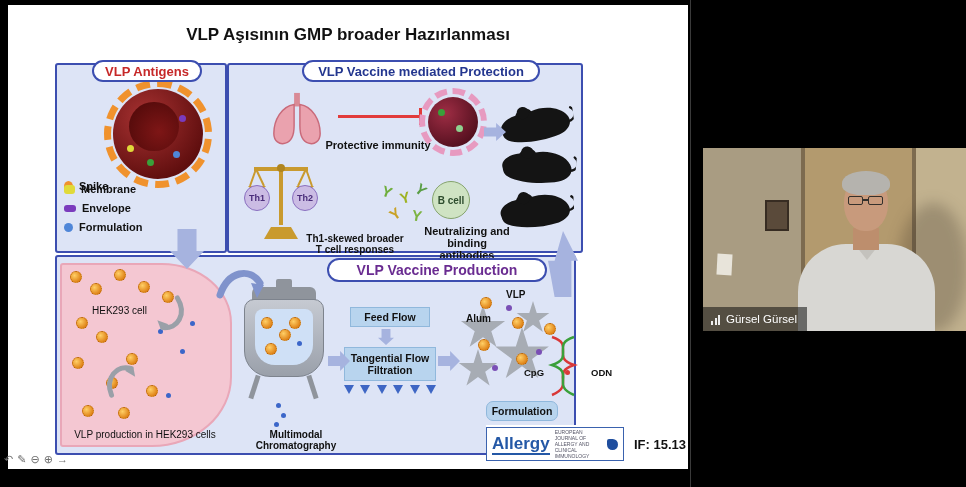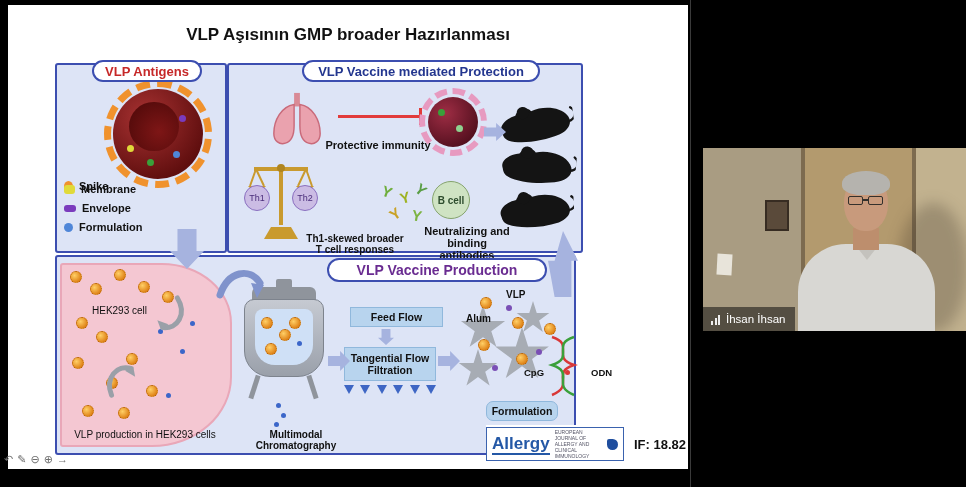--- a/index.html
+++ b/index.html
@@ -45,21 +45,21 @@
   .ar-up    { position:absolute; background:#a6b3df; clip-path:polygon(50% 0,100% 45%,78% 45%,78% 100%,22% 100%,0 45%,22% 45%); z-index:5; }
   .ar-right { position:absolute; background:#a6b3df; clip-path:polygon(0 25%,55% 25%,55% 0,100% 50%,55% 100%,55% 75%,0 75%); z-index:5; }
 
   .inhibit { position:absolute; left:330px; top:110px; width:84px; height:3px; background:#e23b3b; }
   .inhibit::after { content:''; position:absolute; right:0; top:-7px; width:3px; height:17px; background:#e23b3b; }
 
   .cap { position:absolute; text-align:center; color:#111; }
 
   
   .th-circle { position:absolute; width:26px; height:26px; border-radius:50%; background:#cbbce4; border:1.5px solid #8a6fc0;
-               display:flex; align-items:center; justify-content:center; font-size:9px; font-weight:normal; color:#4a2d7a; z-index:4; }
+               display:flex; align-items:center; justify-content:center; font-size:9px; font-weight:bold; color:#4a2d7a; z-index:4; }
 
   .bcell { position:absolute; left:424px; top:176px; width:38px; height:38px; border-radius:50%; background:#cfe3c3; border:1.5px solid #85a36d;
            display:flex; align-items:center; justify-content:center; font-size:10px; font-weight:bold; color:#2e4d2e; }
 
   .ab { position:absolute; font-weight:bold; font-size:15px; }
 
   
   .cell-pink { position:absolute; left:52px; top:258px; width:172px; height:184px; background:#f4c7d2; border:2px solid #e9a7b8;
                border-radius:3px 70px 80px 3px / 3px 60px 70px 3px; z-index:2; }
   .vlp-p { position:absolute; width:12px; height:12px; border-radius:50%; background:radial-gradient(circle at 35% 35%, #ffcf66, #e0851a 72%); border:1px dotted #b35e00; }
@@ -282,21 +282,21 @@
 
     <span class="dot-b" style="position:absolute; left:268px; top:398px; z-index:3;"></span>
     <span class="dot-b" style="position:absolute; left:273px; top:408px; z-index:3;"></span>
     <span class="dot-b" style="position:absolute; left:266px; top:417px; z-index:3;"></span>
 
     <div class="cap preline" style="left:236px; top:424px; width:104px; font-size:10px; font-weight:600; z-index:3;">Multimodal
 Chromatography</div>
 
     <div class="ar-right" style="left:320px; top:346px; width:22px; height:20px;"></div>
 
-    <div class="box-blue" style="left:342px; top:302px; width:93px; height:20px;">Feed Flow</div>
+    <div class="box-blue" style="left:342px; top:302px; width:80px; height:20px;">Feed Flow</div>
     <div class="ar-down" style="left:370px; top:324px; width:16px; height:16px;"></div>
     <div class="box-blue preline" style="left:336px; top:342px; width:92px; height:34px;">Tangential Flow
 Filtration</div>
 
     <div class="tri-row">
       <span class="tri-down"></span>
         <span class="tri-down"></span>
         <span class="tri-down"></span>
       <span class="tri-down"></span>
         <span class="tri-down"></span>
@@ -335,21 +335,21 @@
     <div class="box-blue" style="left:478px; top:396px; width:72px; height:20px;border-radius:7px;">Formulation</div>
 
     <div class="ar-up" style="left:540px; top:226px; width:30px; height:66px;"></div>
 
     <div class="journal">
       <div class="allergy-box">
         <span class="allergy-name">Allergy</span>
         <span class="journal-sub">EUROPEAN JOURNAL OF ALLERGY AND CLINICAL IMMUNOLOGY</span>
         <span class="eaaci"></span>
       </div>
-      <span class="if-label">IF: 18.82</span>
+      <span class="if-label">IF: 15.13</span>
     </div>
   </div>
 
   <div class="anno">
     <span>↶</span>
     <span>✎</span>
     <span>⊖</span>
     <span>⊕</span>
     <span>→</span>
   </div>
@@ -371,17 +371,17 @@
       <span class="glasses g-l"></span>
       <span class="glasses g-r"></span>
       <span class="g-bridge"></span>
     </div>
     <div class="nametag">
       <span class="abars">
           <i class="b1"></i>
           <i class="b2"></i>
           <i class="b3"></i>
         </span>
-      <span class="nm">İhsan İhsan</span>
+      <span class="nm">Gürsel Gürsel</span>
     </div>
   </div>
 
 </div>
 
 </body></html>

